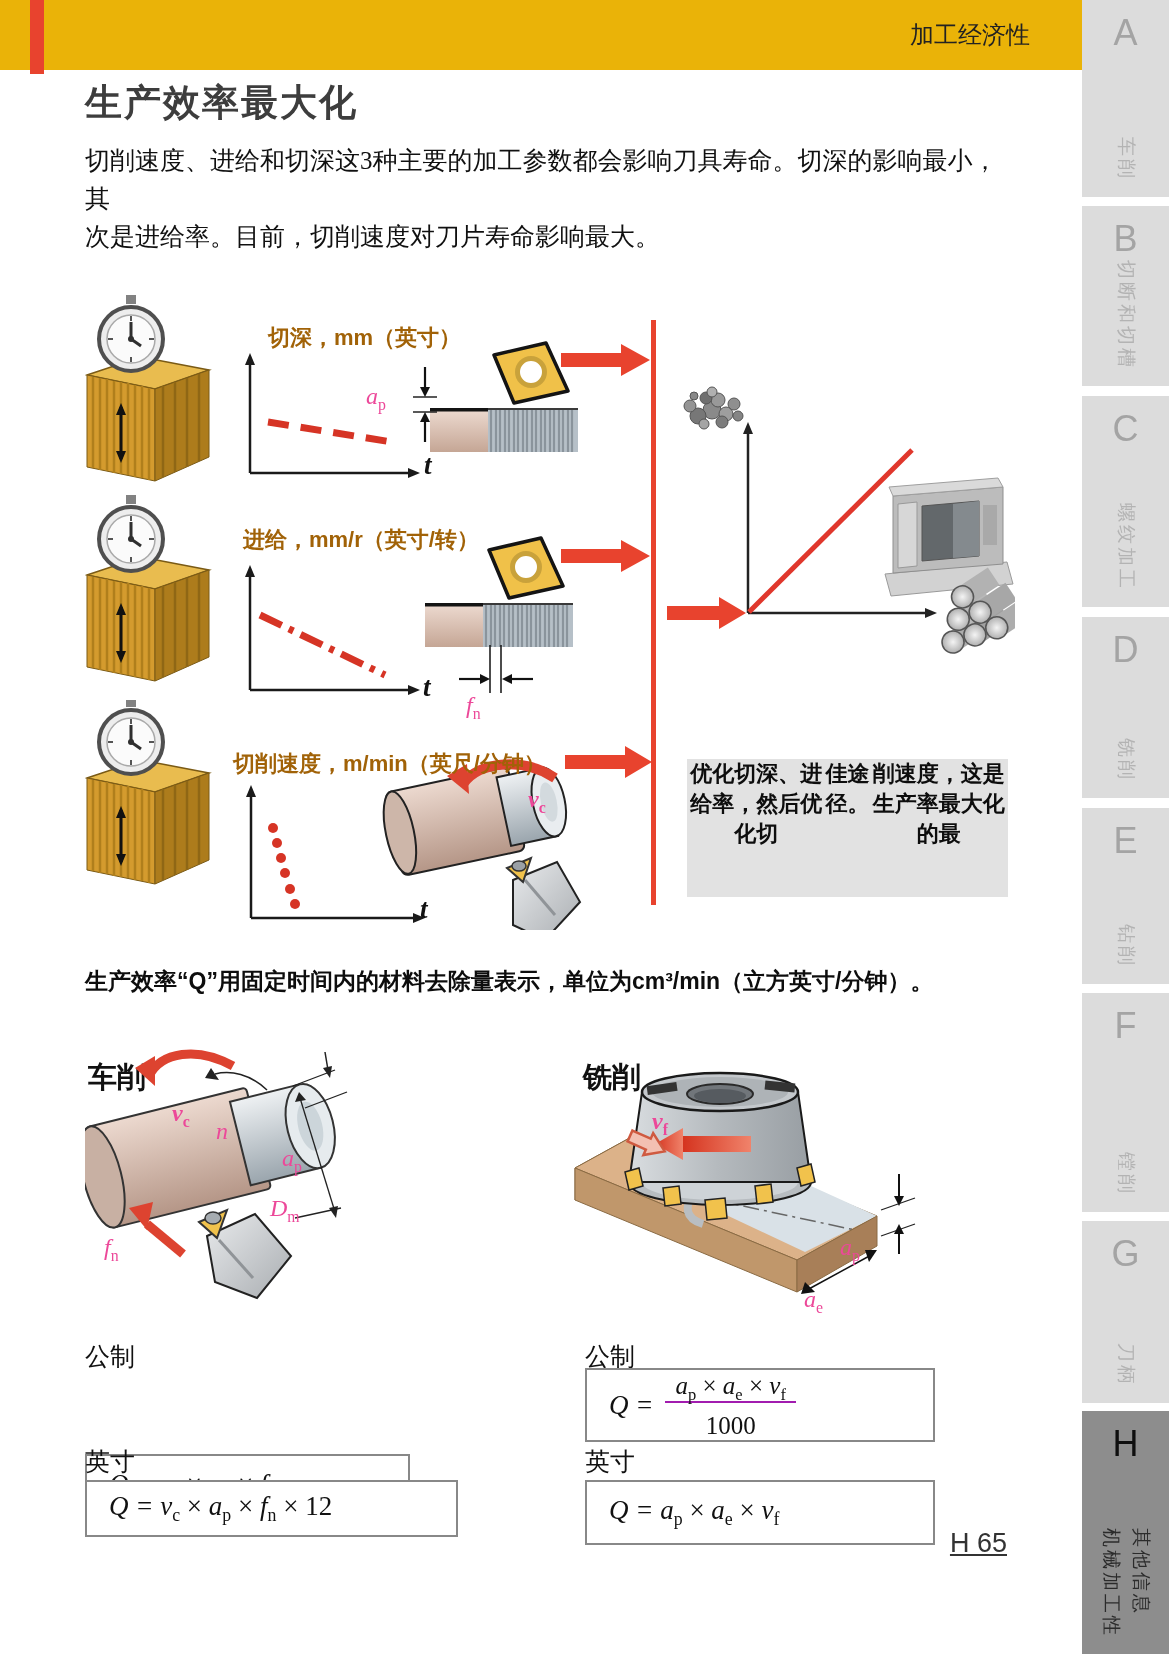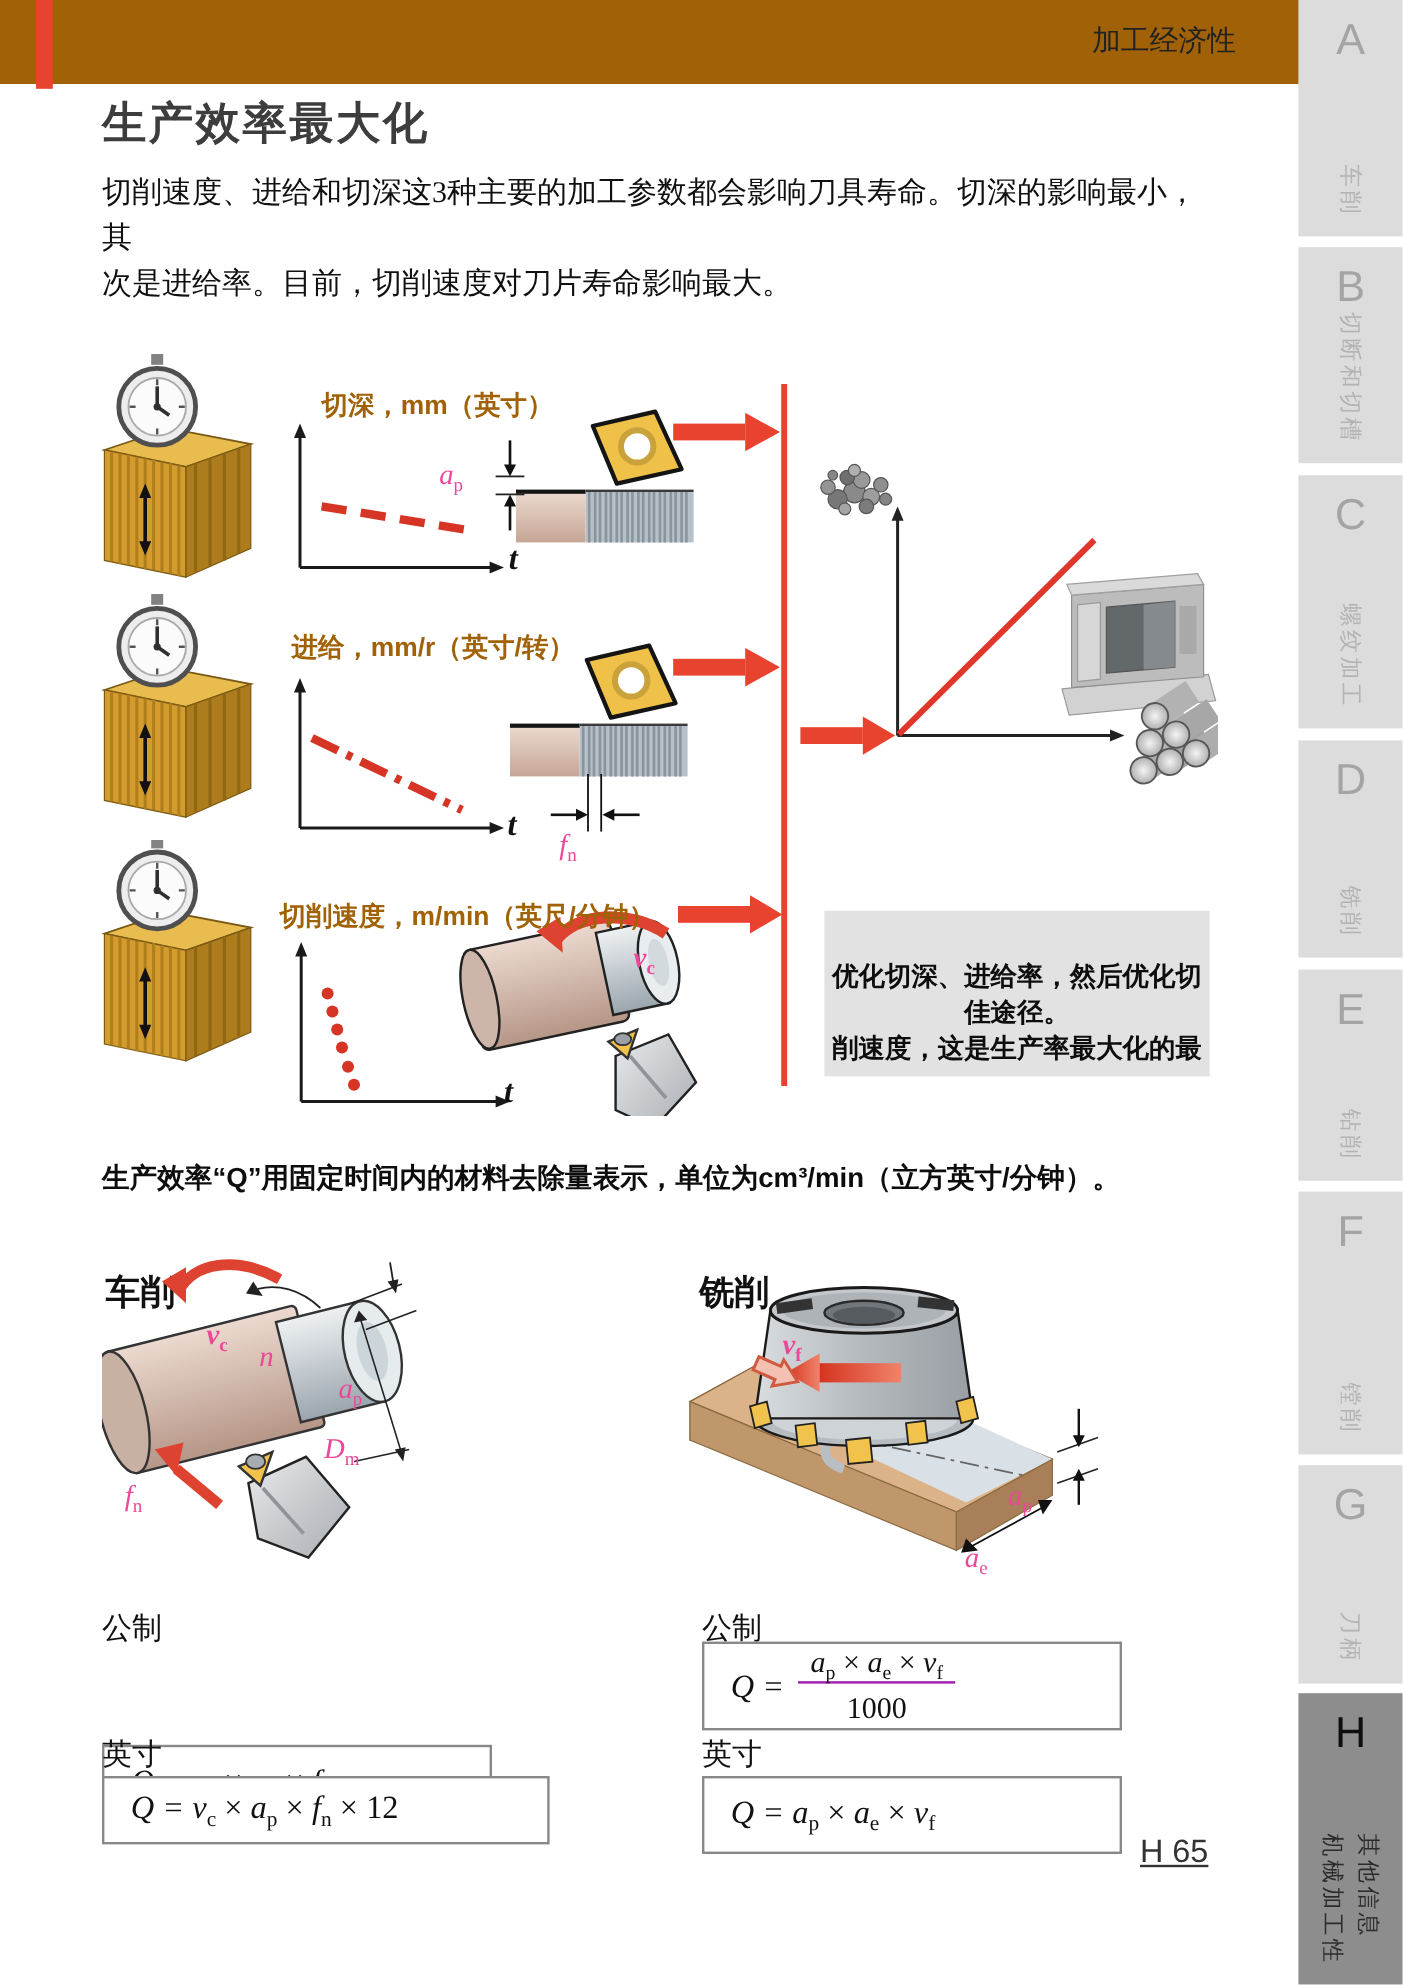--- a/index.html
+++ b/index.html
@@ -1,37 +1,37 @@
 <!DOCTYPE html>
 <html><head>
 <meta charset="utf-8">
 <style>
   html,body{margin:0;padding:0;background:#fff;}
   #page{position:relative;width:1169px;height:1654px;background:#fff;overflow:hidden;
         font-family:"Liberation Sans",sans-serif;color:#111;}
   .abs{position:absolute;}
   
-  .hdr{left:0;top:0;width:1096px;height:70px;background:#a16207;}
+  .hdr{left:0;top:0;width:1096px;height:70px;background:#eab308;}
   .hdr-title{position:absolute;right:66px;top:0;line-height:70px;
              font-family:"Liberation Serif",serif;font-size:24px;color:#222;}
   .red-stripe{left:30px;top:0;width:14px;height:74px;background:#e8432e;}
   
   .page-title{left:85px;top:78px;font-size:37px;font-weight:bold;color:#3d3d3d;letter-spacing:2px;text-align:right;}
   .intro{left:85px;top:142px;width:935px;font-family:"Liberation Serif",serif;
          font-size:25px;line-height:38px;color:#101010;}
   
   .row-label{font-weight:bold;font-size:22px;color:#a16207;white-space:nowrap;}
   .t-label{font-family:"Liberation Serif",serif;font-style:italic;font-weight:bold;font-size:27px;color:#111;}
   .dim-label{font-family:Liberation Serif, serif;font-style:italic;font-size:24px;color:#ec4899;white-space:nowrap;}
   .dim-label.bold{font-weight:bold;}
   .dim-label sub, .fmt sub{font-size:66%;font-style:normal;}
   .up{font-style:normal;}
   
   .note-box{left:687px;top:759px;width:321px;height:138px;background:#e2e2e2;
-            display:flex;flex-direction:column;justify-content:flex-end;padding-bottom:8px;
+            display:flex;flex-direction:row;justify-content:flex-end;padding-bottom:8px;
             box-sizing:border-box;text-align:center;font-weight:bold;font-size:22px;
             line-height:30px;color:#0d0d0d;}
   .q-note{left:85px;top:966px;width:935px;font-weight:bold;font-size:23px;color:#0d0d0d;}
   
   .sec-head{font-weight:bold;font-size:29px;color:#111;}
   .unit-label{font-family:"Liberation Serif",serif;font-size:25px;color:#111;}
   .formula-box{border:2px solid #888;background:#fff;display:flex;align-items:center;
                padding-left:22px;box-sizing:border-box;font-family:"Liberation Serif",serif;
                font-style:italic;font-size:27px;color:#111;}
   .frac{display:inline-block;text-align:center;margin-left:12px;font-size:25px;line-height:29px;}

